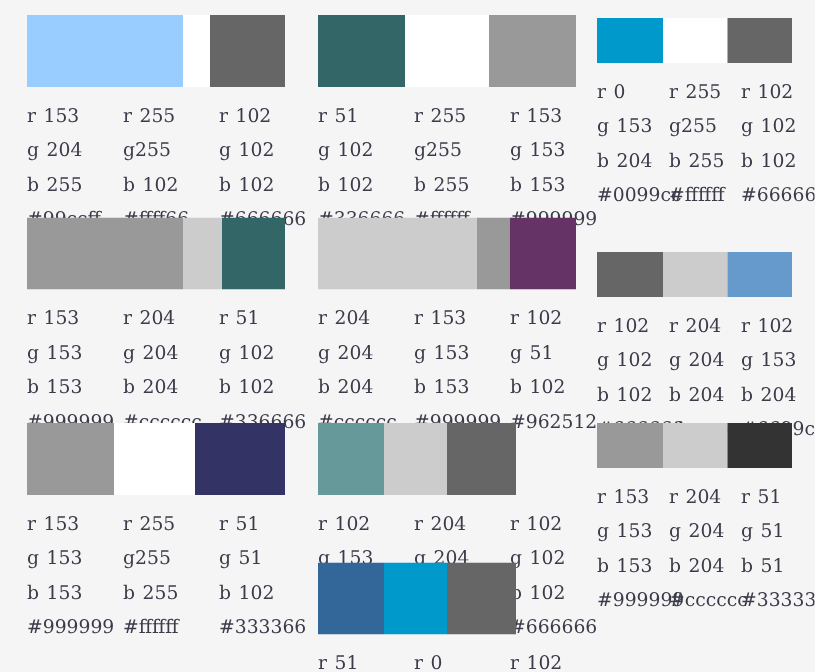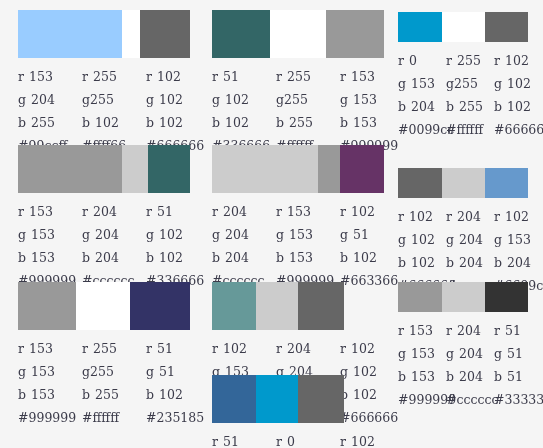--- a/index.html
+++ b/index.html
@@ -214,21 +214,21 @@
         </div>
         <div class="cell">
           <span class="chan">b</span>
           <span>102</span>
         </div>
       </div>
     </div>
     <div class="hexrow">
       <span class="hex">#999999</span>
       <span class="hex">#ffffff</span>
-      <span class="hex">#235185</span>
+      <span class="hex">#333366</span>
     </div>
   </div>
 
 <div class="block col-b" style="left:212px;top:10px;">
     <div class="swatch">
       <div class="seg" style="background: rgb(51, 102, 102); width: 58px;"></div>
       <div class="seg" style="background: rgb(255, 255, 255); width: 56px;"></div>
       <div class="seg" style="background: rgb(153, 153, 153); width: 58px;"></div>
     </div>
     <div class="rows">
@@ -327,21 +327,21 @@
         </div>
         <div class="cell">
           <span class="chan">b</span>
           <span>102</span>
         </div>
       </div>
     </div>
     <div class="hexrow">
       <span class="hex">#cccccc</span>
       <span class="hex">#999999</span>
-      <span class="hex">#663366</span>
+      <span class="hex">#962512</span>
     </div>
   </div>
 <div class="block col-b" style="left:212px;top:282px;">
     <div class="swatch">
       <div class="seg" style="background: rgb(102, 153, 153); width: 44px;"></div>
       <div class="seg" style="background: rgb(204, 204, 204); width: 42px;"></div>
       <div class="seg" style="background: rgb(102, 102, 102); width: 46px;"></div>
     </div>
     <div class="rows">
       <div class="row">

